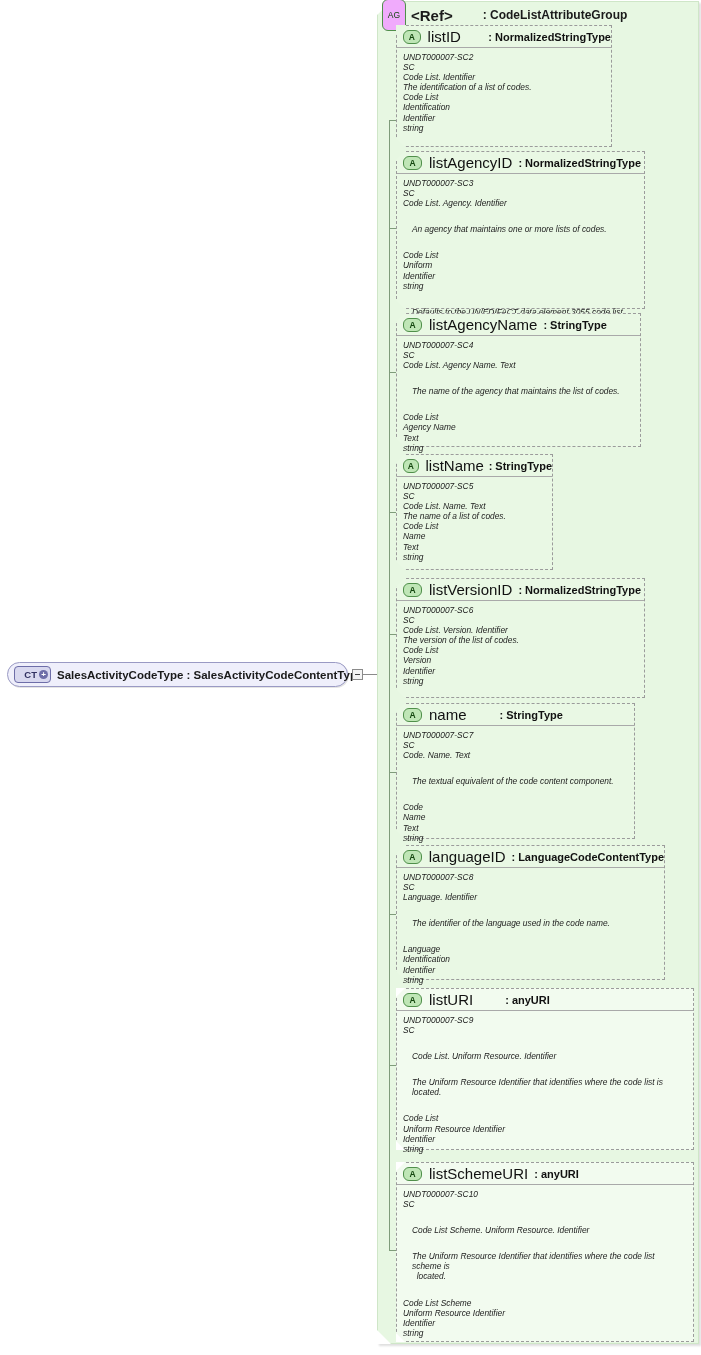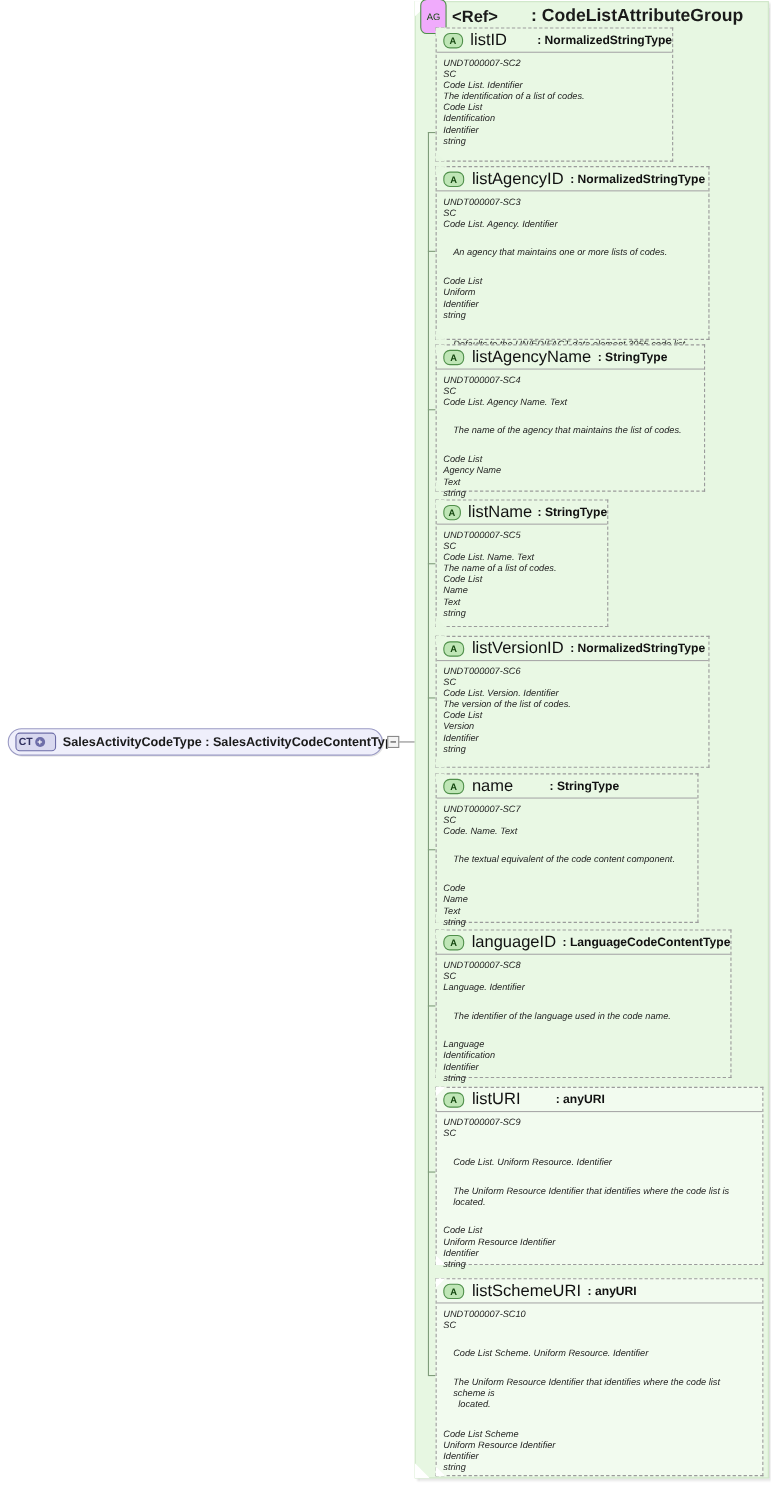--- a/index.html
+++ b/index.html
@@ -15,21 +15,21 @@
     height:25px; width:341px;
     background:#efeffb;
     border:1px solid #9a9ac4;
     border-radius:13px;
     display:flex; align-items:center;
     box-sizing:border-box;
     padding-left:6px;
     box-shadow:1px 1px 0 rgba(0,0,0,0.10);
   }
   #root-node .ct-badge{
-    display:inline-flex; align-items:center; justify-content:flex-start;
+    display:inline-flex; align-items:center; justify-content:flex-end;
     height:15px; min-width:31px; padding:0 2px;
     border:1px solid #6d6da8; border-radius:4px;
     background:#d8d8ef; color:#303060;
     font-size:9.5px; font-weight:bold; letter-spacing:0px;
     margin-right:6px;
   }
   #root-node .ct-plus{
     display:inline-block;width:9px;height:9px;margin-left:2px;
     border-radius:50%;background:#6d6da8;color:#fff;
     font-size:8px;line-height:9px;text-align:center;font-weight:bold;
@@ -79,21 +79,21 @@
   }
   .ag-badge{
     display:inline-flex;align-items:center;justify-content:center;
     width:24px;height:32px;box-sizing:border-box;
     border:1px solid #4f8f4a;border-radius:6px;
     background:#f0abfc;color:#14460f;
     font-size:8.5px;font-weight:normal;
     margin-right:5px;
   }
   #ag-ref{font-size:15px;font-weight:bold;color:#1a1a1a;white-space:nowrap;}
-  #ag-type{font-size:16px;font-weight:bold;color:#1a1a1a;white-space:nowrap;margin-left:30px;}
+  #ag-type{font-size:12px;font-weight:bold;color:#1a1a1a;white-space:nowrap;margin-left:30px;}
 
   
   #trunk{
     position:absolute;left:389px;top:90px;width:1px;height:1195px;
     background:#7f9c7a;
   }
   .branch{
     position:absolute;left:389px;width:9px;height:1px;background:#7f9c7a;
   }
 

